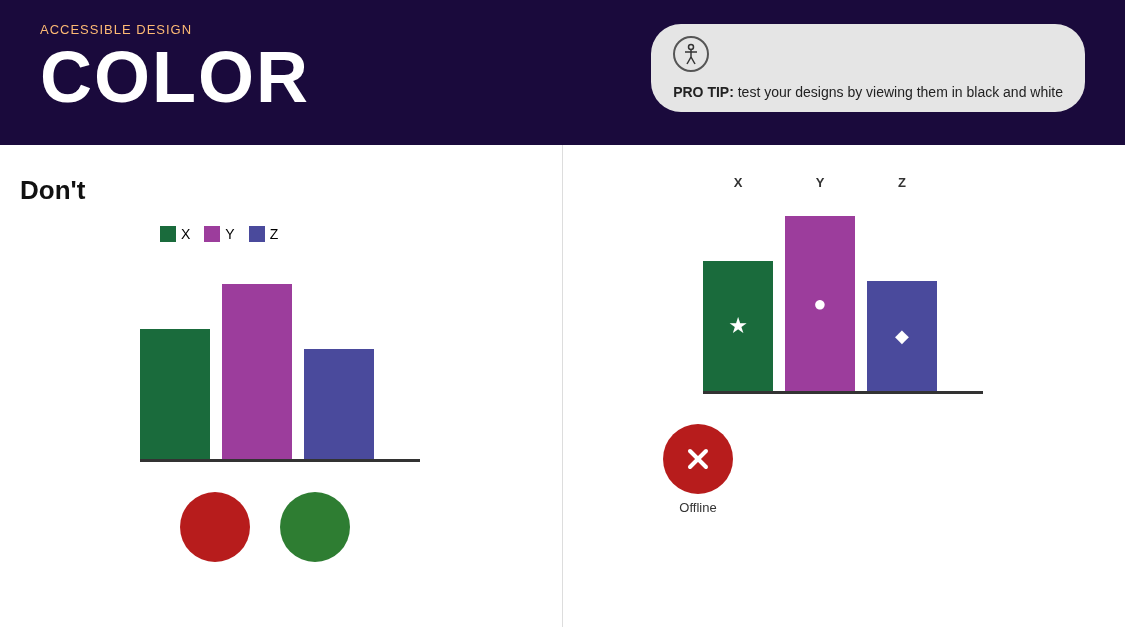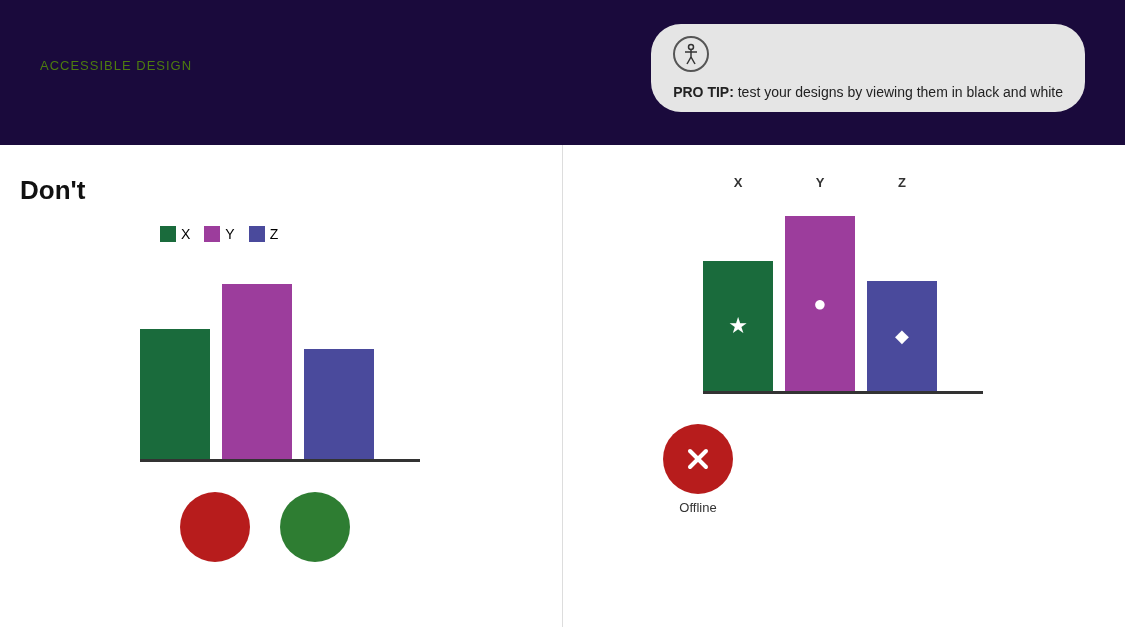--- a/index.html
+++ b/index.html
@@ -11,21 +11,21 @@
       padding: 20px 40px 30px 40px;
       display: flex;
       align-items: center;
       justify-content: space-between;
       height: 145px;
     }
     .header-left {}
     .header-subtitle {
       font-size: 13px;
       letter-spacing: 1px;
-      color: #4d7c0f;
+      color: #fdba74;
       margin-bottom: 4px;
     }
     .header-title {
       font-size: 72px;
       font-weight: 900;
       color: white;
       letter-spacing: 2px;
       line-height: 1;
     }
     .pro-tip-box {
@@ -164,20 +164,21 @@
       font-size: 13px;
       color: #333;
     }
   </style>
 </head>
 <body>
 
 <div class="header">
   <div class="header-left">
     <div class="header-subtitle">ACCESSIBLE DESIGN</div>
+    <div class="header-title">COLOR</div>
   </div>
   <div class="pro-tip-box">
     <div class="accessibility-icon">
 
       <svg width="22" height="22" viewBox="0 0 22 22" fill="none" xmlns="http://www.w3.org/2000/svg">
         <circle cx="11" cy="4" r="2.5" stroke="#333" stroke-width="1.5" fill="none"></circle>
         <line x1="11" y1="6.5" x2="11" y2="14" stroke="#333" stroke-width="1.5"></line>
         <line x1="5" y1="9" x2="17" y2="9" stroke="#333" stroke-width="1.5"></line>
         <line x1="11" y1="14" x2="7" y2="21" stroke="#333" stroke-width="1.5"></line>
         <line x1="11" y1="14" x2="15" y2="21" stroke="#333" stroke-width="1.5"></line>

